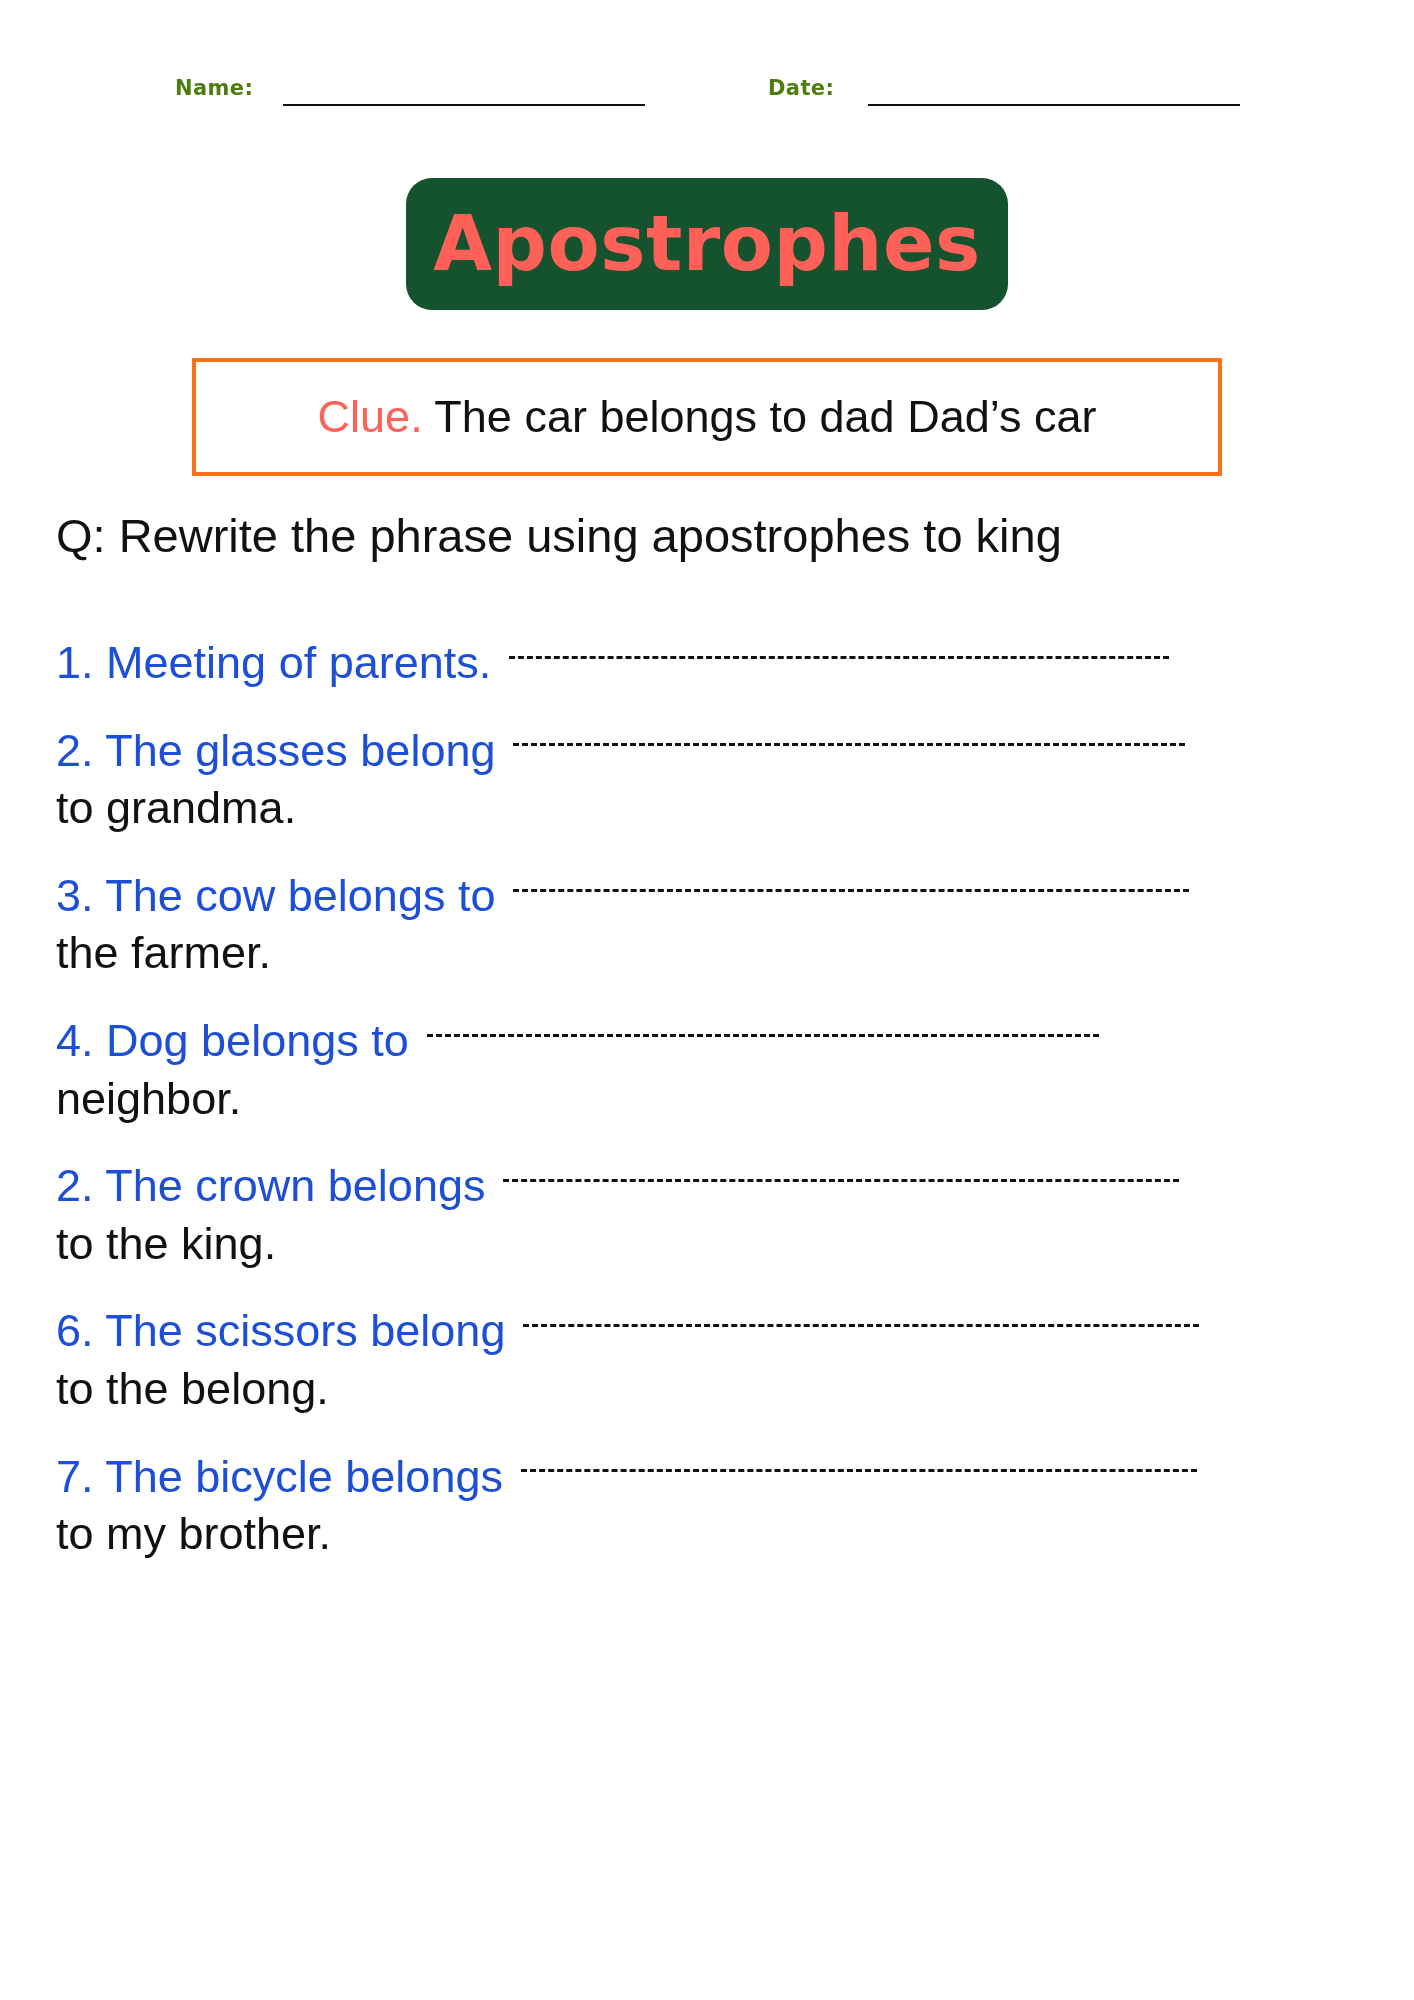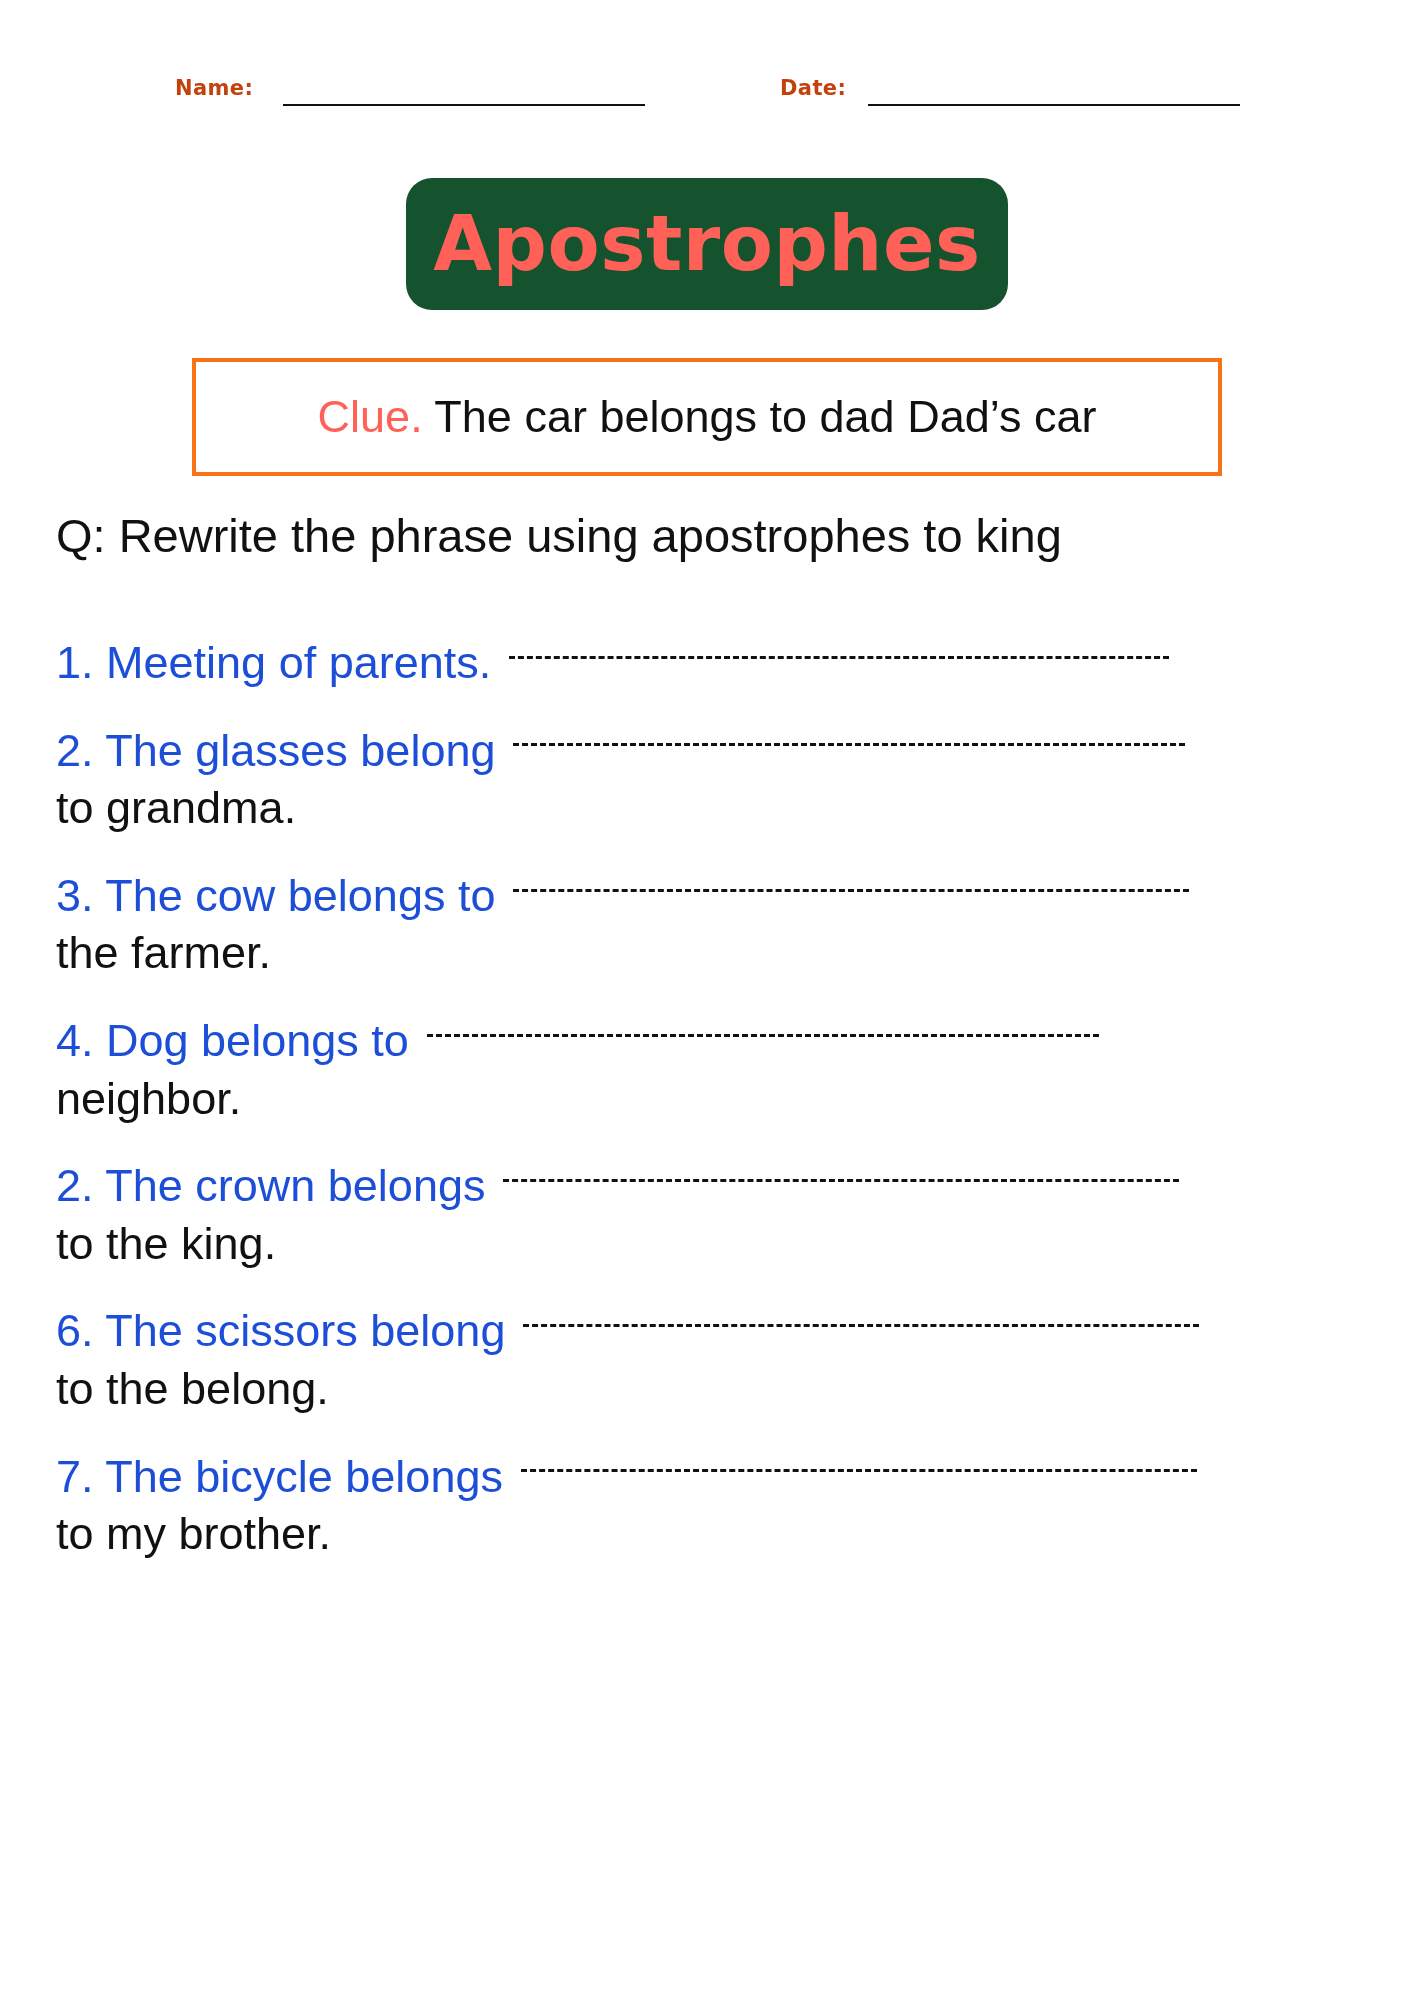--- a/index.html
+++ b/index.html
@@ -30,31 +30,31 @@
     top: 62px;
     left: 0;
     width: 1414px;
     height: 40px;
   }
   .meta-label {
     position: absolute;
     font-size: 21px;
     font-weight: 600;
     letter-spacing: 0.4px;
-    color: #c2410c;
+    color: #4d7c0f;
     font-family: "DejaVu Sans", sans-serif;
   }
   .meta-line {
     position: absolute;
     border-bottom: 2px solid #111111;
     height: 0;
   }
   #name-label { left: 175px; top: 14px; }
   #name-line  { left: 283px; top: 42px; width: 362px; }
-  #date-label { left: 768px; top: 14px; margin-left: 12px; }
+  #date-label { left: 768px; top: 14px; }
   #date-line  { left: 868px; top: 42px; width: 372px; }
 
   
   .title-wrap {
     position: absolute;
     top: 178px;
     left: 406px;
     width: 602px;
     height: 132px;
     background: #14532d;

